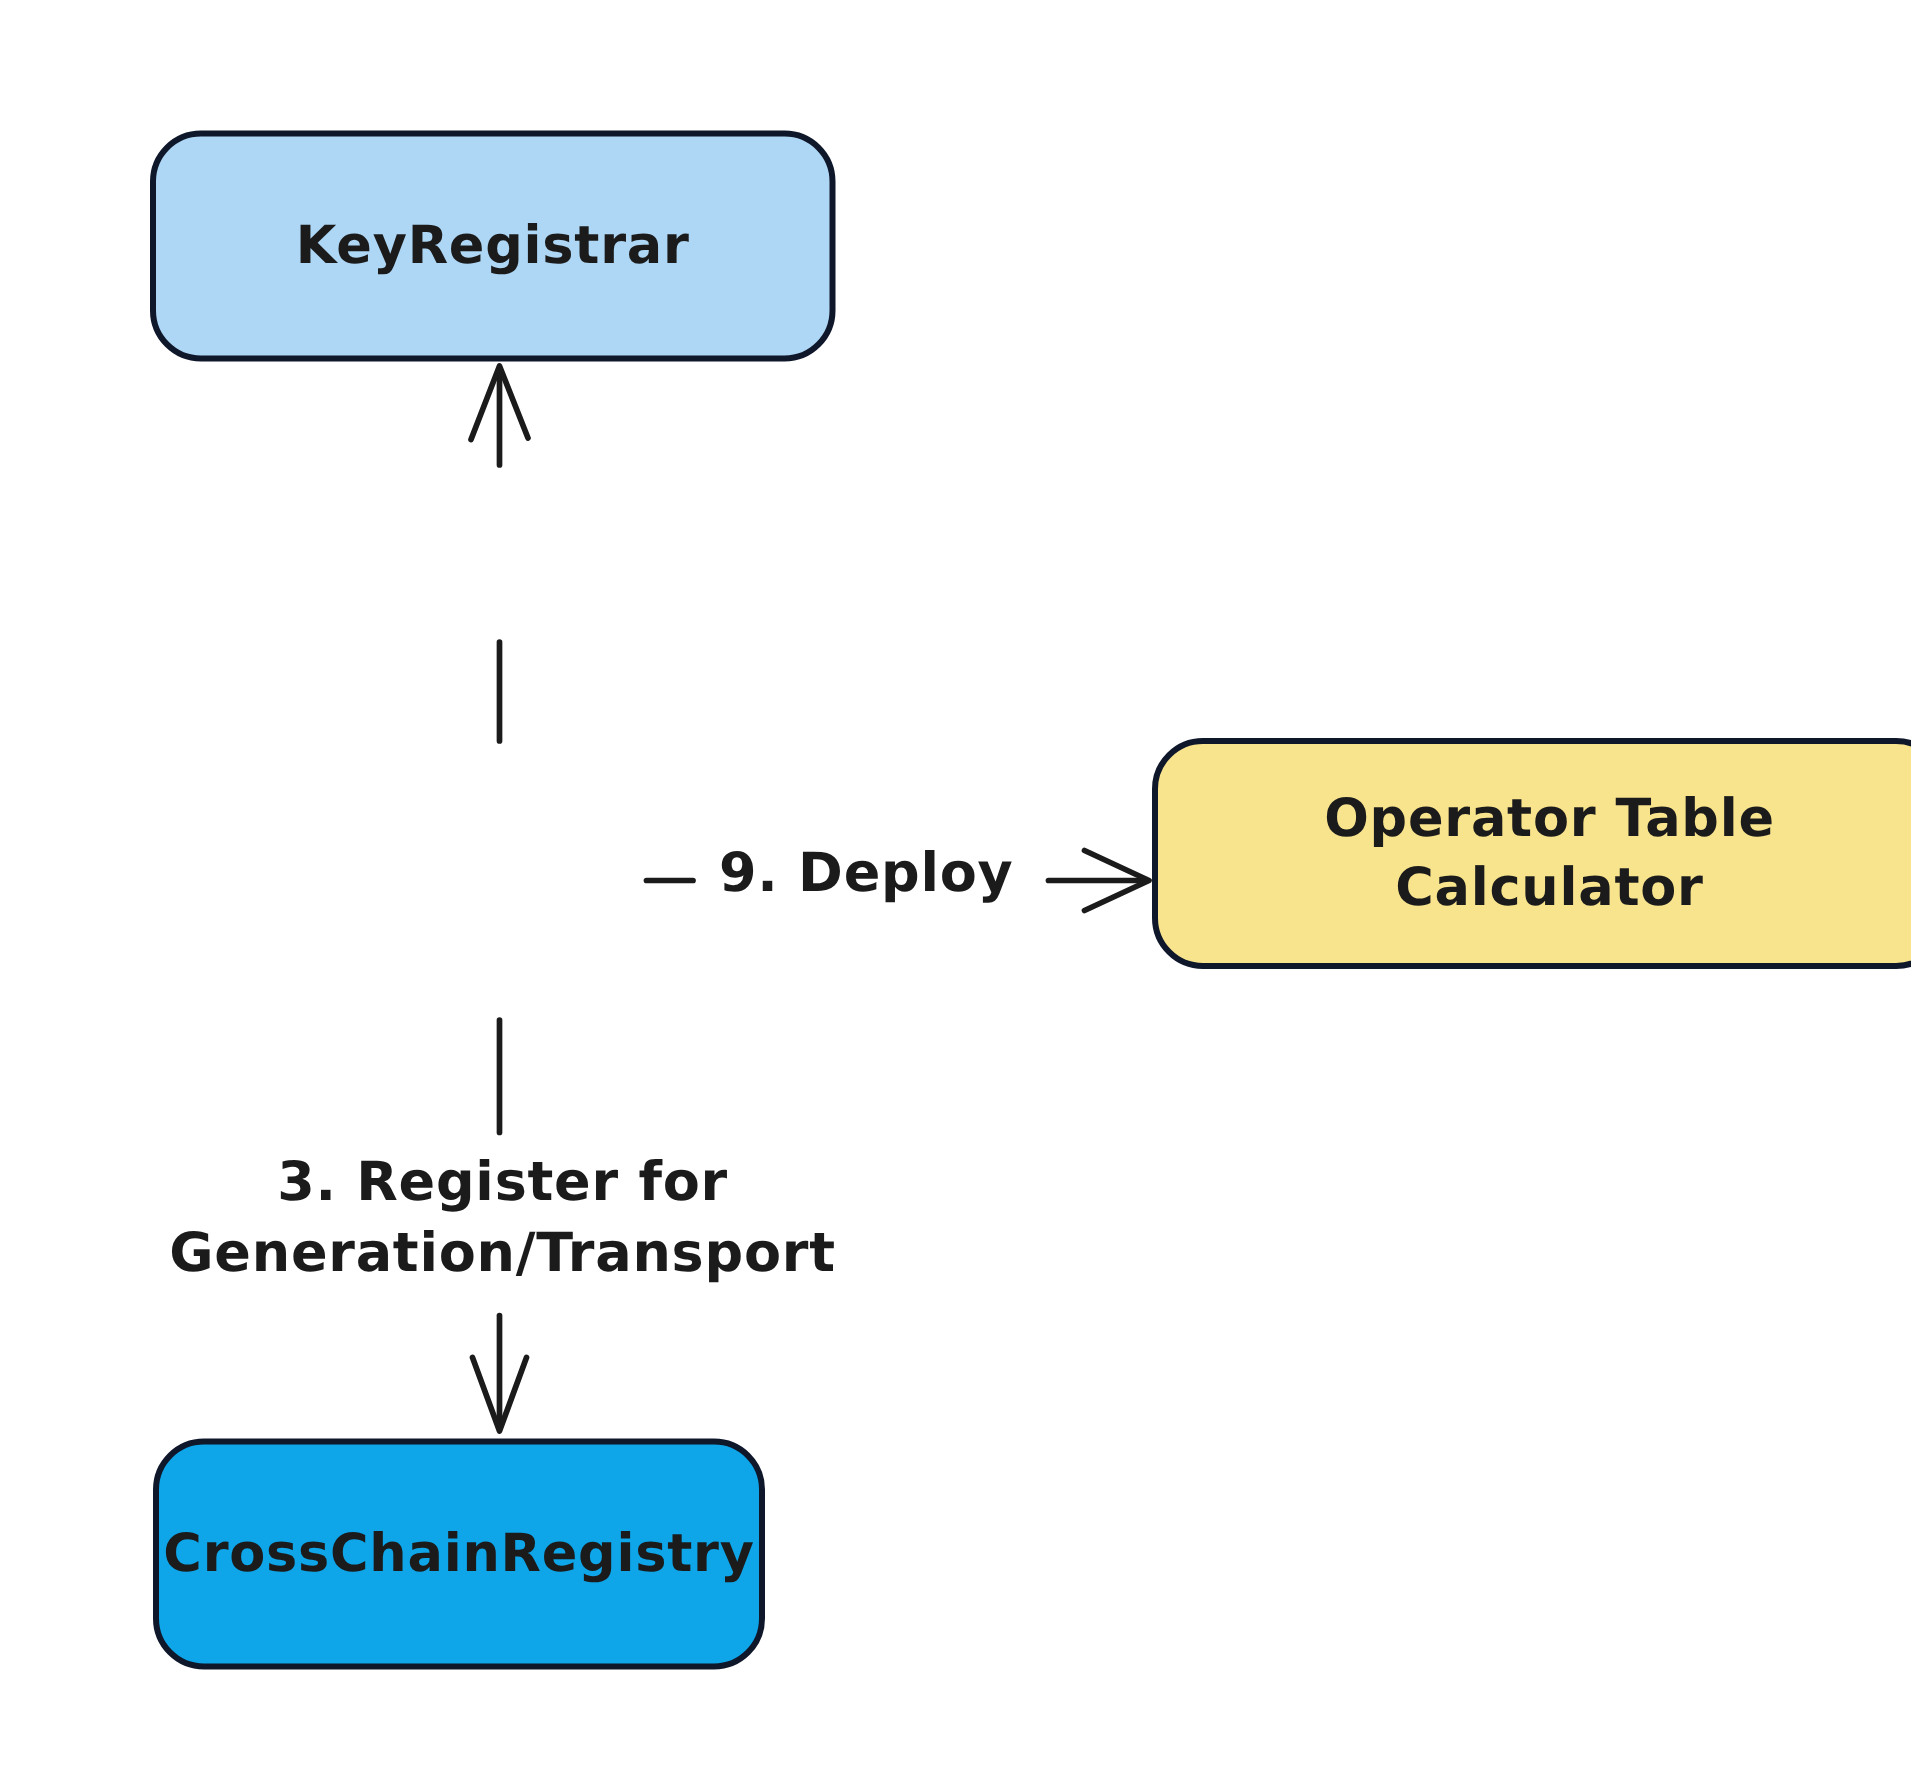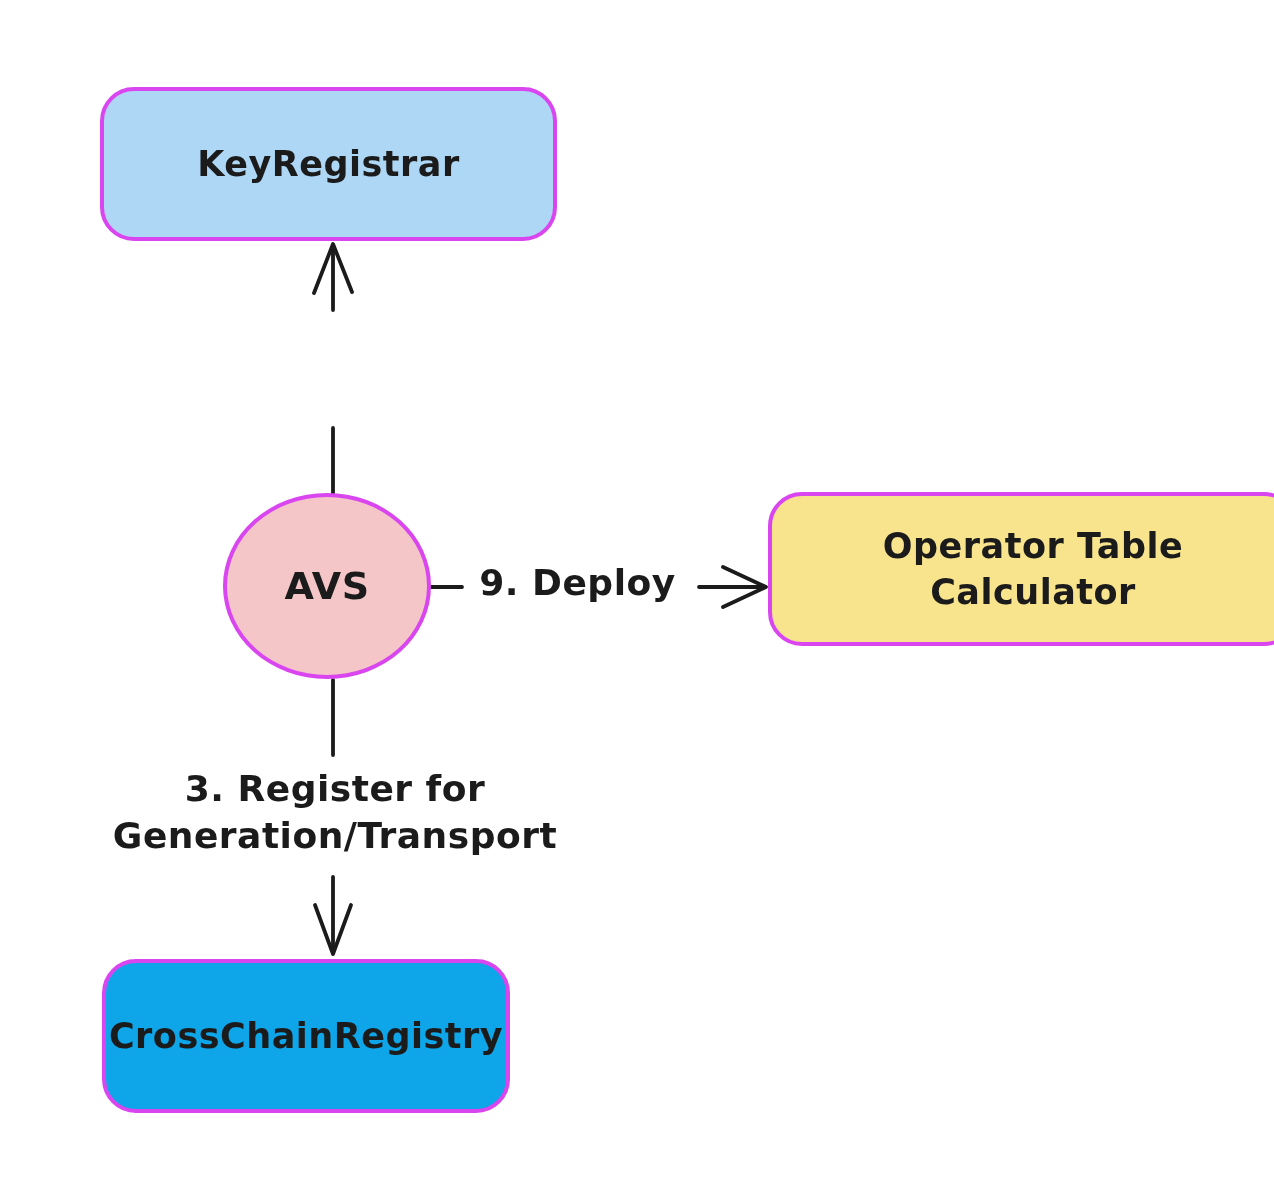--- a/index.html
+++ b/index.html
@@ -21,21 +21,21 @@
   .connectors path {
     stroke: #1b1b1b;
     stroke-width: 3.8;
     fill: none;
     stroke-linecap: round;
     stroke-linejoin: round;
   }
   .node {
     position: absolute;
     box-sizing: border-box;
-    border: 4px solid #d946ef;
+    border: 4px solid #0f172a;
     display: flex;
     align-items: center;
     justify-content: center;
     text-align: center;
     font-size: 35px;
     font-weight: bold;
     line-height: 46px;
     white-space: pre-line;
     letter-spacing: 0.5px;
   }
@@ -72,21 +72,20 @@
     <path d="M699 587 L761 587"></path>
     <path d="M723 567 L766 587 L723 607"></path>
 
     <path d="M333 680 L333 755"></path>
     <path d="M333 877 L333 951"></path>
     <path d="M315 905 L333 954 L351 905"></path>
   </svg>
 
   <div class="node rounded node-key-registrar">KeyRegistrar</div>
 
-  <div class="node node-avs">AVS</div>
 
   <div class="node rounded node-operator-table-calculator">Operator Table
 Calculator</div>
 
   <div class="node rounded node-cross-chain-registry">CrossChainRegistry</div>
 
 
   <div class="edge-label edge-label-2">9. Deploy</div>
 
   <div class="edge-label edge-label-3">3. Register for

